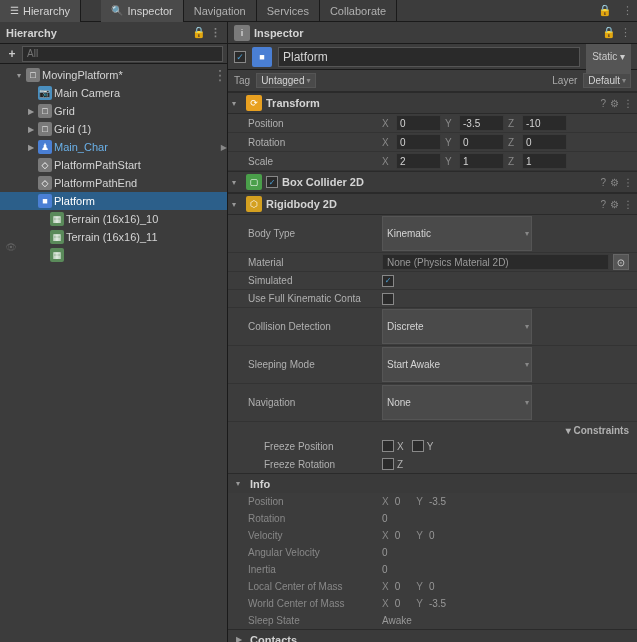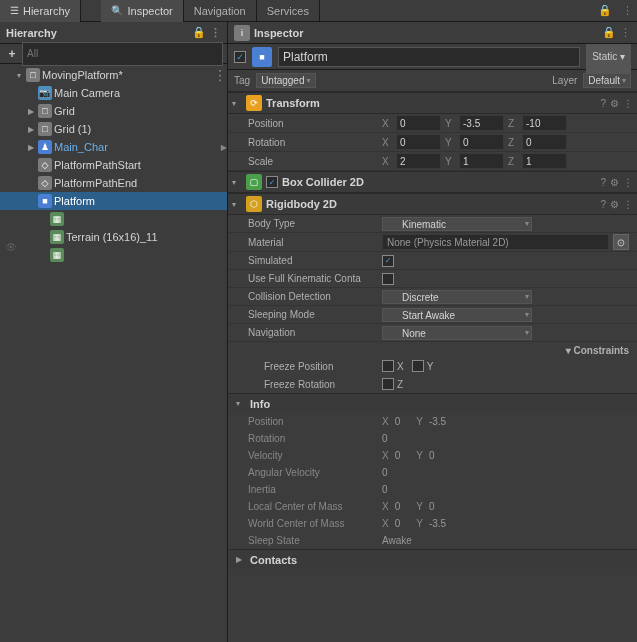--- a/index.html
+++ b/index.html
@@ -89,21 +89,21 @@
       display: flex;
       align-items: center;
       justify-content: center;
       color: #ccc;
       cursor: pointer;
       font-size: 12px;
       font-weight: bold;
     }
     .search-box {
       flex: 1;
-      height: 24px;
+      height: 16px;
       background: #2a2a2a;
       border: 1px solid #555;
       color: #ccc;
       font-size: 10px;
       padding: 0 4px;
     }
 
     .hierarchy-list {
       flex: 1;
       overflow-y: auto;
@@ -345,25 +345,25 @@
       right: 3px;
       color: #888;
       font-size: 8px;
       pointer-events: none;
     }
     .select-field {
       background: #4a4a4a;
       border: 1px solid #555;
       color: #d4d4d4;
       font-size: 10px;
-      padding: 1px 20px 1px 19px;
+      padding: 1px 20px 1px 4px;
       appearance: none;
       cursor: pointer;
       min-width: 150px;
-      height: 14px;
+      height: 35px;
     }
     .none-material {
       flex: 1;
       display: flex;
       align-items: center;
       gap: 4px;
       justify-content: space-between;
     }
     .none-field {
       background: #2a2a2a;
@@ -500,20 +500,23 @@
   <div class="top-tab active">
     <span style="font-size:10px;">🔍</span>
     <span>Inspector</span>
   </div>
   <div class="top-tab">
     <span>Navigation</span>
   </div>
   <div class="top-tab">
     <span>Services</span>
   </div>
+  <div class="top-tab">
+    <span>Collaborate</span>
+  </div>
   <div class="lock-icon">🔒</div>
   <div style="padding:0 4px;color:#888;">⋮</div>
 </div>
 
 <div class="main-layout">
 
   <div class="hierarchy-panel">
     <div class="panel-header">
       <span>Hierarchy</span>
       <div class="panel-header-icons">
@@ -573,20 +576,21 @@
 
       <div class="hier-item indent2 selected">
         <span class="hier-arrow"> </span>
         <div class="hier-icon icon-platform">■</div>
         <span class="hier-item-label">Platform</span>
       </div>
 
       <div class="hier-item indent3">
         <span class="hier-arrow"> </span>
         <div class="hier-icon icon-terrain">▦</div>
+        <span class="hier-item-label">Terrain (16x16)_10</span>
       </div>
 
       <div class="hier-item indent3">
         <span class="hier-arrow"> </span>
         <div class="hier-icon icon-terrain">▦</div>
         <span class="hier-item-label">Terrain (16x16)_11</span>
       </div>
 
       <div class="hier-item indent3">
         <span class="hier-arrow"> </span>

